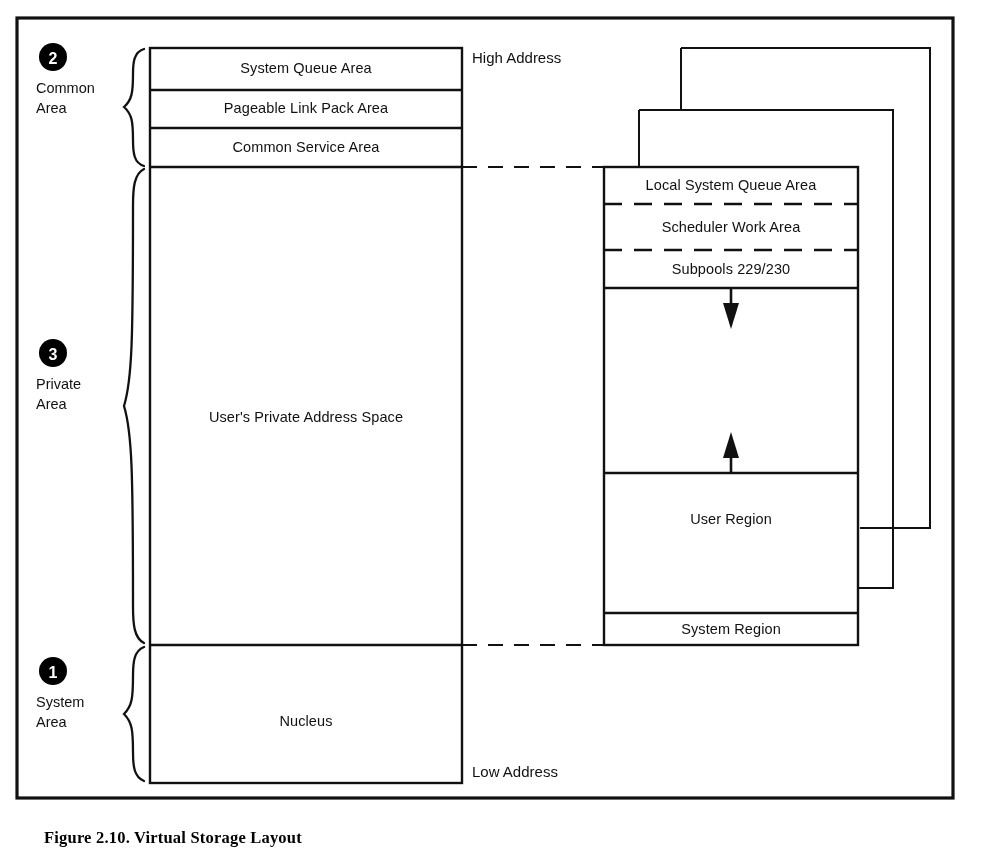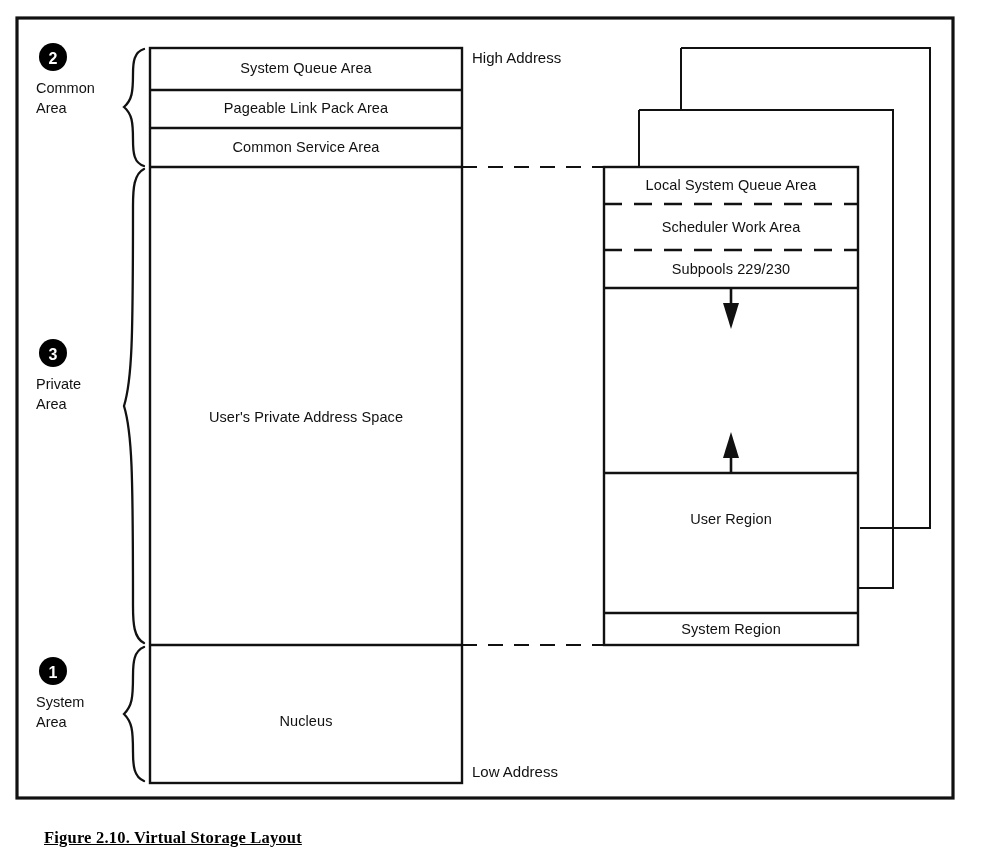--- a/index.html
+++ b/index.html
@@ -44,21 +44,20 @@
   .caption{
     position:absolute;
     left:44px;
     top:828px;
     font-family:"Liberation Serif", serif;
     font-weight:bold;
     font-size:16.5px;
     color:#000;
     letter-spacing:.2px;
     white-space:nowrap;
-    text-decoration:underline;
   }
   line,rect,path,polygon{shape-rendering:geometricPrecision;}
 </style>
 </head>
 <body>
 
 <div id="figure-root">
 
   <svg id="diagram" viewBox="0 0 986 864">
 

